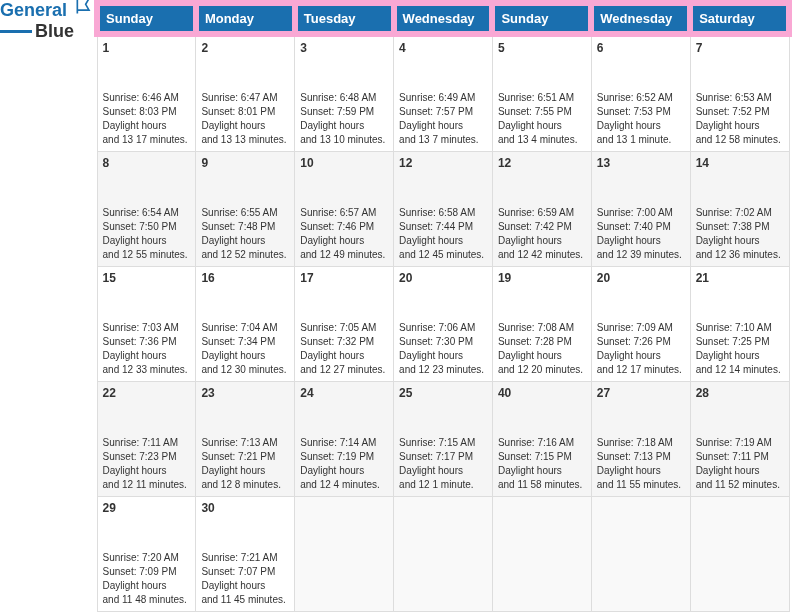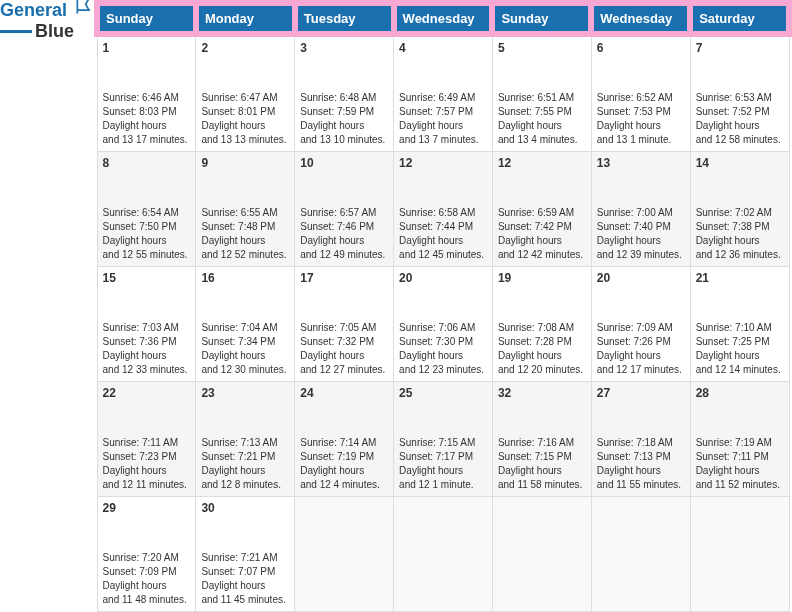--- a/index.html
+++ b/index.html
@@ -365,21 +365,21 @@
           <td>
             <span class="day-num">25</span>
 <div class="day-info">
   Sunrise: 7:15 AM<br>
   Sunset: 7:17 PM<br>
   Daylight hours<br>
   and 12 1 minute.
 </div>
           </td>
           <td>
-            <span class="day-num">32</span>
+            <span class="day-num">40</span>
 <div class="day-info">
   Sunrise: 7:16 AM<br>
   Sunset: 7:15 PM<br>
   Daylight hours<br>
   and 11 58 minutes.
 </div>
           </td>
           <td>
             <span class="day-num">27</span>
 <div class="day-info">

